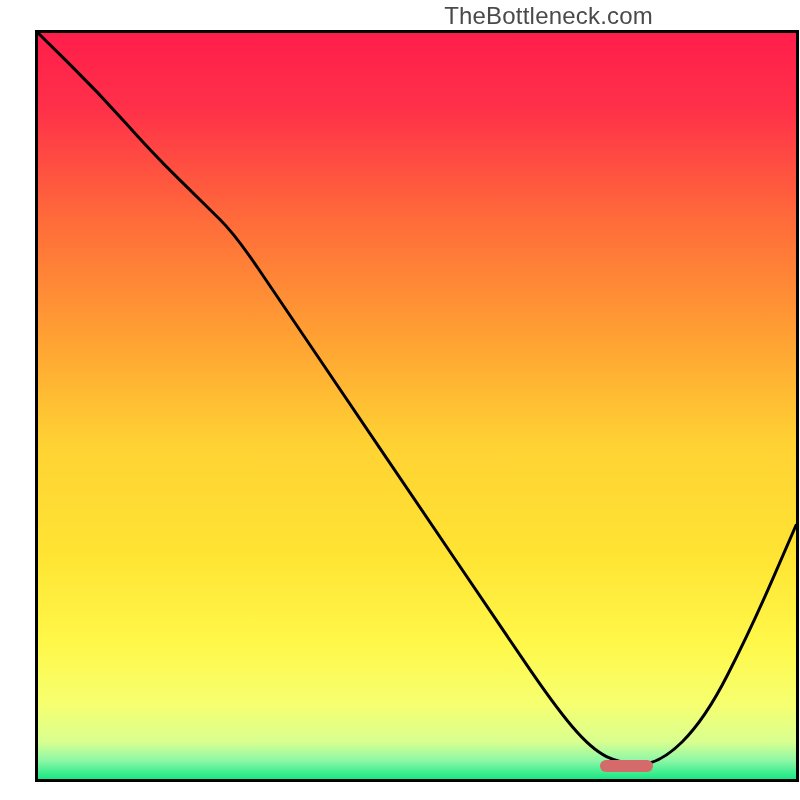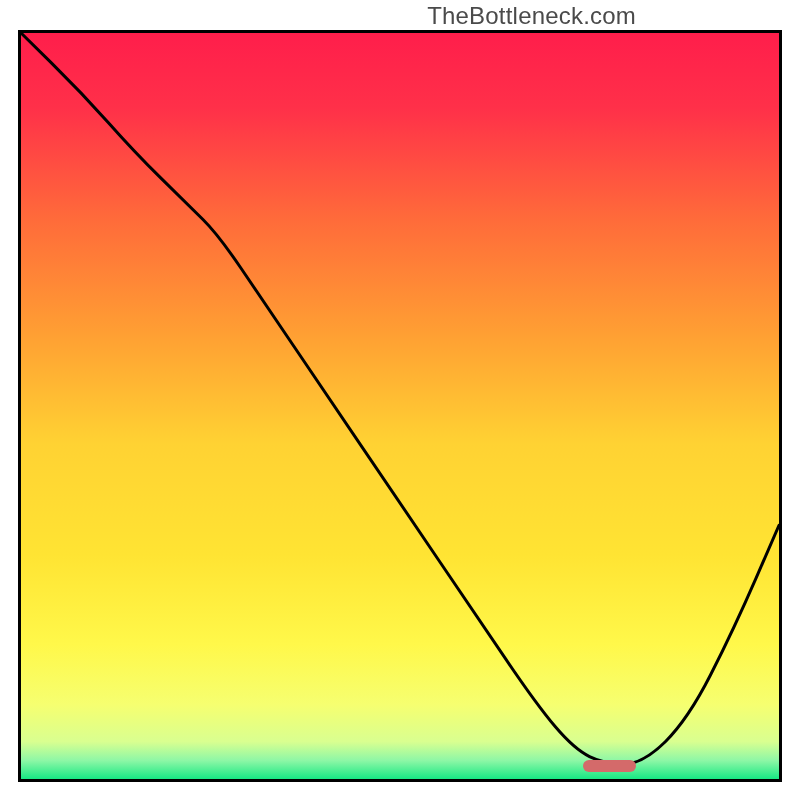--- a/index.html
+++ b/index.html
@@ -7,20 +7,21 @@
     padding: 0;
     width: 800px;
     height: 800px;
     background: #ffffff;
     font-family: Arial, Helvetica, sans-serif;
   }
   .frame {
     position: relative;
     width: 648px;
     height: 800px;
+    margin-left: 17px;
   }
   .watermark {
     position: absolute;
     top: 2px;
     right: 12px;
     font-size: 24px;
     font-weight: 500;
     color: #4a4a4a;
     letter-spacing: 0.2px;
   }

